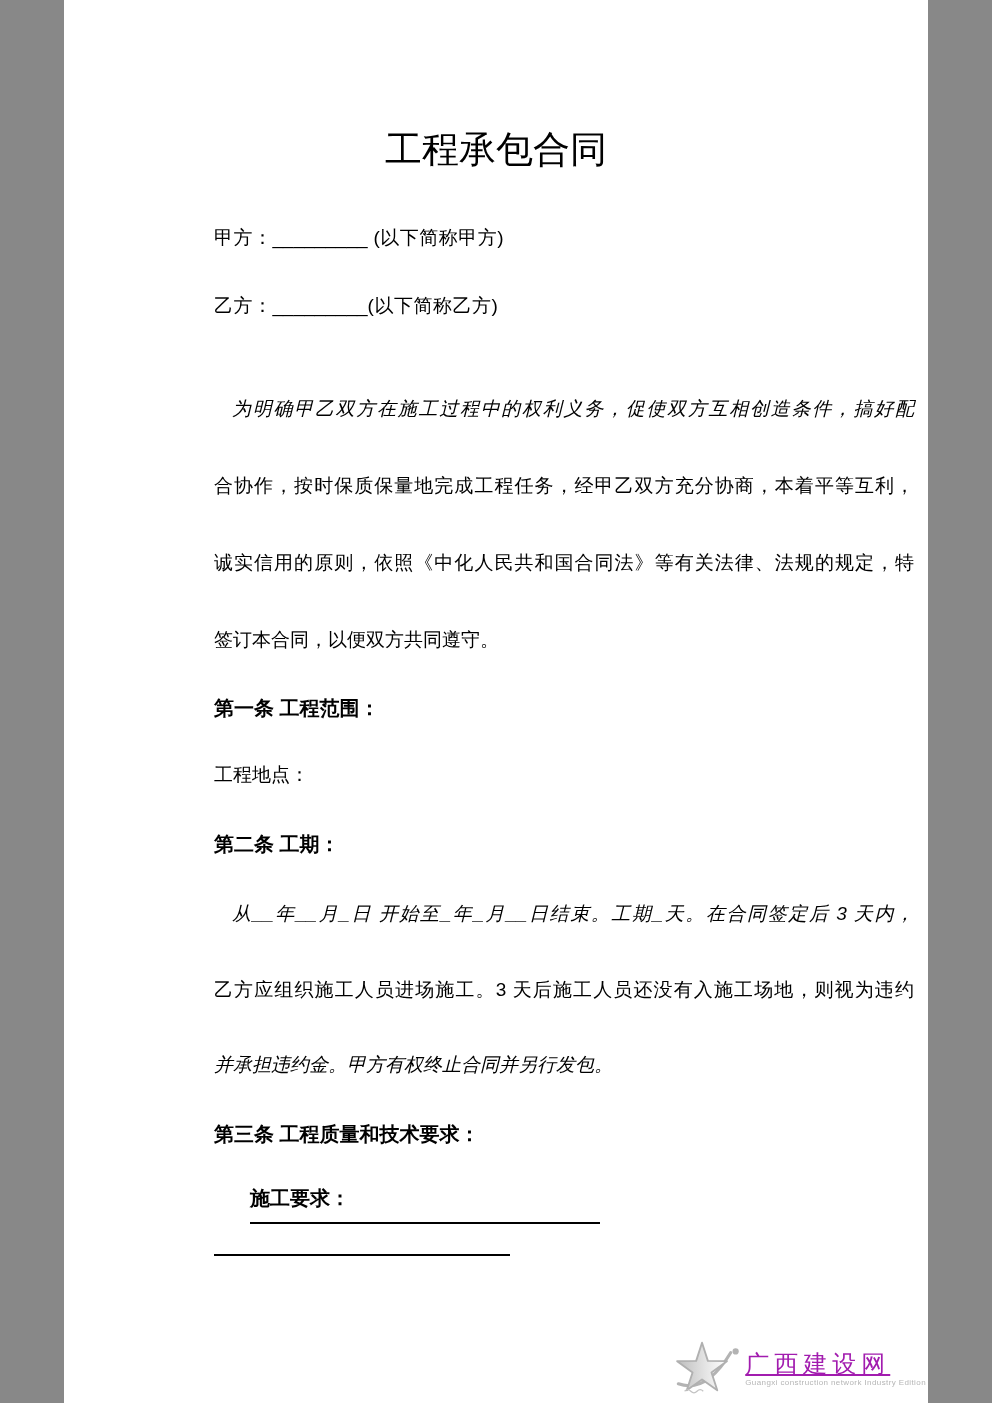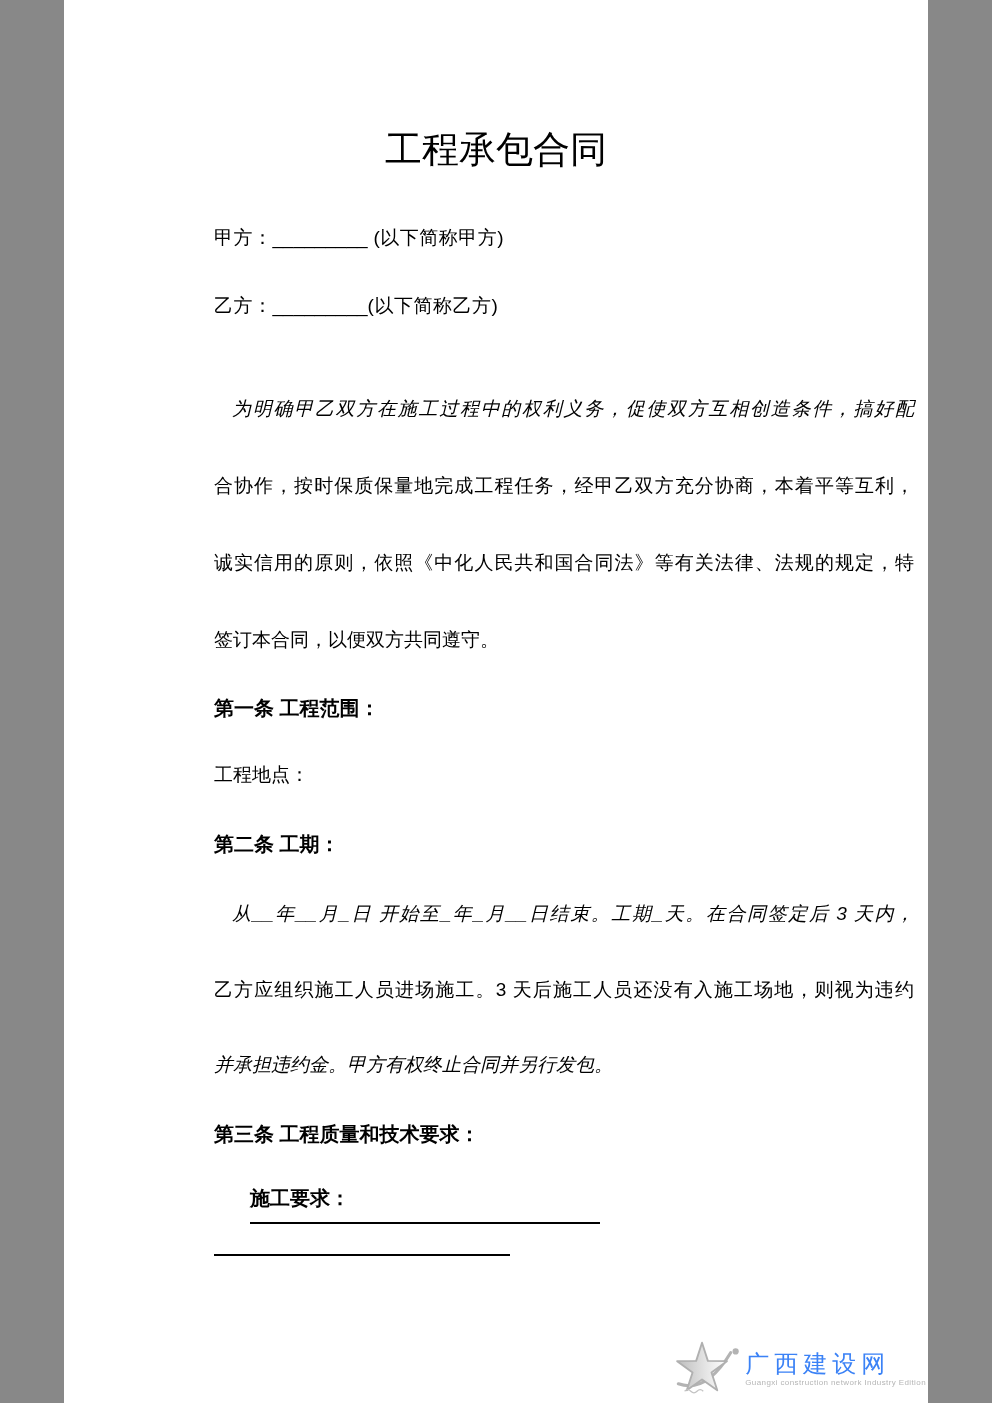--- a/index.html
+++ b/index.html
@@ -62,23 +62,24 @@
   }
   .watermark {
     right: 2px; bottom: 4px;
     display: flex;
     align-items: center;
   }
   .wm-text { display: flex; flex-direction: column; align-items: flex-start; }
   .wm-site {
     font-size: 24px;
     letter-spacing: 5px;
-    color: #3b82f6;
+    color: #a21caf;
     line-height: 1.1;
     white-space: nowrap;
+    text-decoration: underline;
   }
   .wm-tagline {
     font-size: 8px;
     color: #b5b5b5;
     letter-spacing: 0.4px;
     margin-top: 1px;
     white-space: nowrap;
   }
 </style>
 </head>

